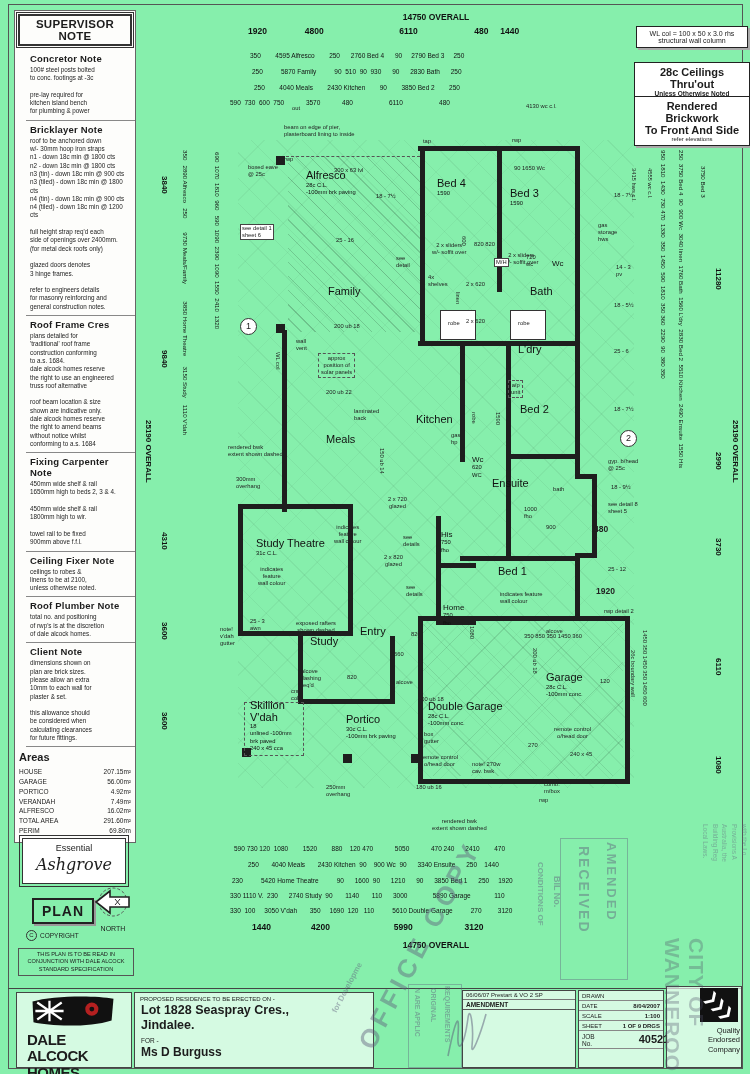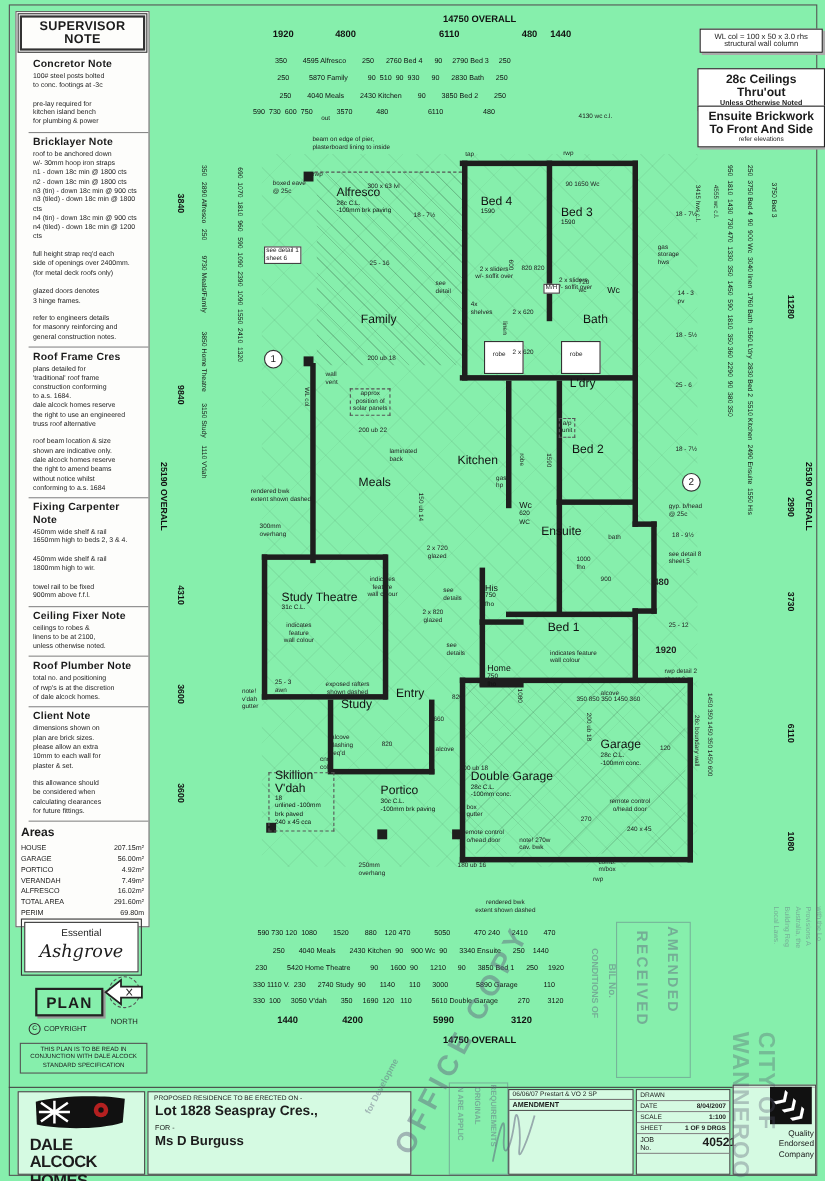--- a/index.html
+++ b/index.html
@@ -239,21 +239,21 @@
 
   <div class="notebox" style="left:636px;top:26px;width:102px;">
     <div class="l1" style="white-space:pre-line;">WL col = 100 x 50 x 3.0 rhs
 structural wall column</div>
   </div>
   <div class="notebox" style="left:634px;top:62px;width:106px;">
     <div class="big1">28c Ceilings Thru'out</div>
     <div class="big2">Unless Otherwise Noted</div>
   </div>
   <div class="notebox" style="left:634px;top:96px;width:106px;">
-    <div class="big1">Ensuite Brickwork</div>
+    <div class="big1">Rendered Brickwork</div>
     <div class="big1">To Front And Side</div>
     <div class="tiny">refer elevations</div>
   </div>
 
   <div id="plan">
     <div class="canvas"></div>
     <div class="hatch-alf"></div>
     <div class="hatch-gar"></div>
 
     <div class="w" style="left:418px;top:146px;width:162px;height:5px"></div>
@@ -515,20 +515,21 @@
       <circle cx="66" cy="15" r="2.6" fill="#111"></circle>
     </svg>
     <div class="logo-name">DALE</div>
     <div class="logo-name">ALCOCK</div>
     <div class="logo-name">HOMES</div>
   </div>
 
   <div class="cell addr" style="left:134px;top:992px;width:238px;height:74px">
     <div class="plbl">PROPOSED RESIDENCE TO BE ERECTED ON -</div>
     <div class="a1">Lot 1828 Seaspray Cres.,</div>
+    <div class="a1">Jindalee.</div>
     <div class="flbl">FOR -</div>
     <div class="cl">Ms D Burguss</div>
   </div>
 
   <div class="cell amend" style="left:462px;top:990px;width:112px;height:76px">
     <div class="entry">06/06/07 Prestart &amp; VO 2  SP</div>
     <div class="hdr">AMENDMENT</div>
   </div>
 
   <div class="cell fields" style="left:578px;top:990px;width:84px;height:76px">

